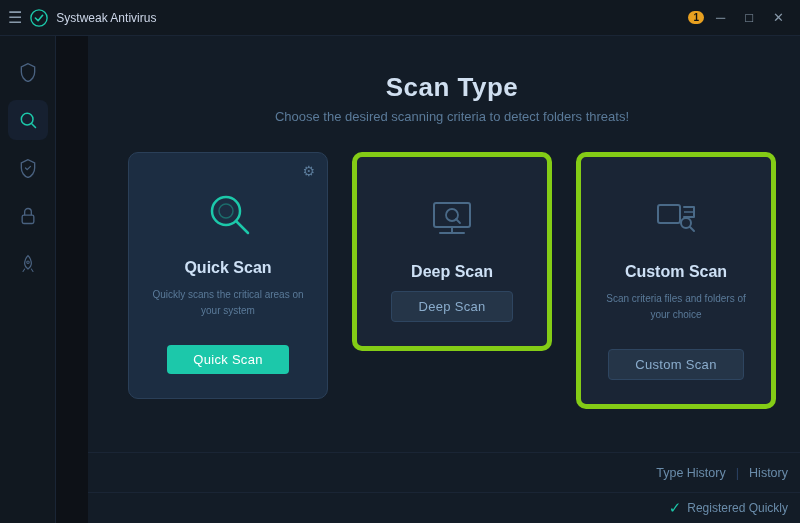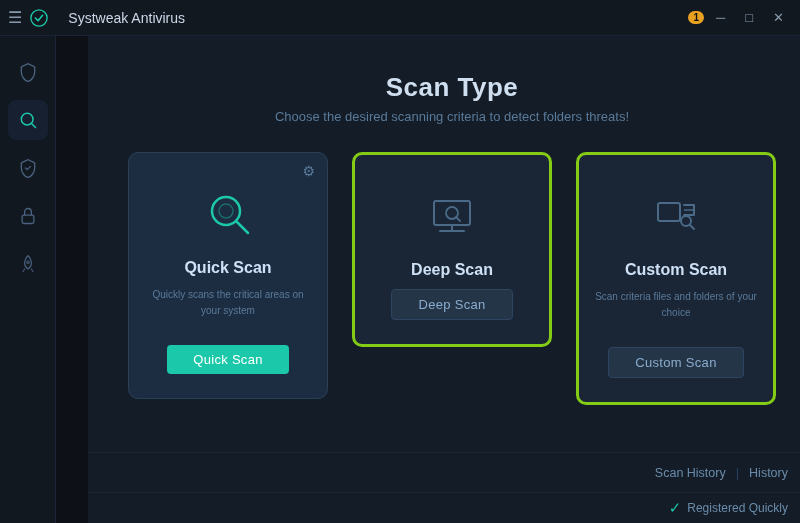--- a/index.html
+++ b/index.html
@@ -33,23 +33,22 @@
       color: #8899aa;
       font-size: 16px;
       cursor: pointer;
     }
     .app-logo {
       width: 18px;
       height: 18px;
     }
     .titlebar-title {
       color: #ccd6e8;
-      font-size: 14px;
+      font-size: 12px;
       font-weight: 500;
-      margin-left: 12px;
     }
     .titlebar-controls {
       display: flex;
       align-items: center;
       gap: 4px;
     }
     .notification-badge {
       background: #e8a020;
       color: #111;
       border-radius: 10px;
@@ -141,21 +140,21 @@
     .scan-card {
       background: #1a2535;
       border-radius: 10px;
       width: 200px;
       padding: 20px 16px 24px;
       display: flex;
       flex-direction: column;
       align-items: center;
       text-align: center;
       position: relative;
-      border: 3px solid #84cc16;
+      border: 5px solid #84cc16;
     }
     .scan-card.active {
       border: 1px solid #2a3f58;
       background: #1c2d42;
     }
 
     .gear-icon-btn {
       position: absolute;
       top: 10px;
       right: 12px;
@@ -356,21 +355,21 @@
         </div>
         <div class="card-title">Custom Scan</div>
         <div class="card-desc">Scan criteria files and folders of your choice</div>
         <button class="card-btn secondary">Custom Scan</button>
       </div>
 
     </div>
 
     <div style="margin-top: auto;">
       <div class="footer">
-        <span class="footer-link">Scan History</span>
+        <span class="footer-link">Type History</span>
         <span class="footer-sep">|</span>
         <span class="footer-link">History</span>
       </div>
       <div class="footer-right">
         <div class="registered-badge">
           <span class="reg-icon">✓</span>
           <span>Registered Quickly</span>
         </div>
       </div>
     </div>

